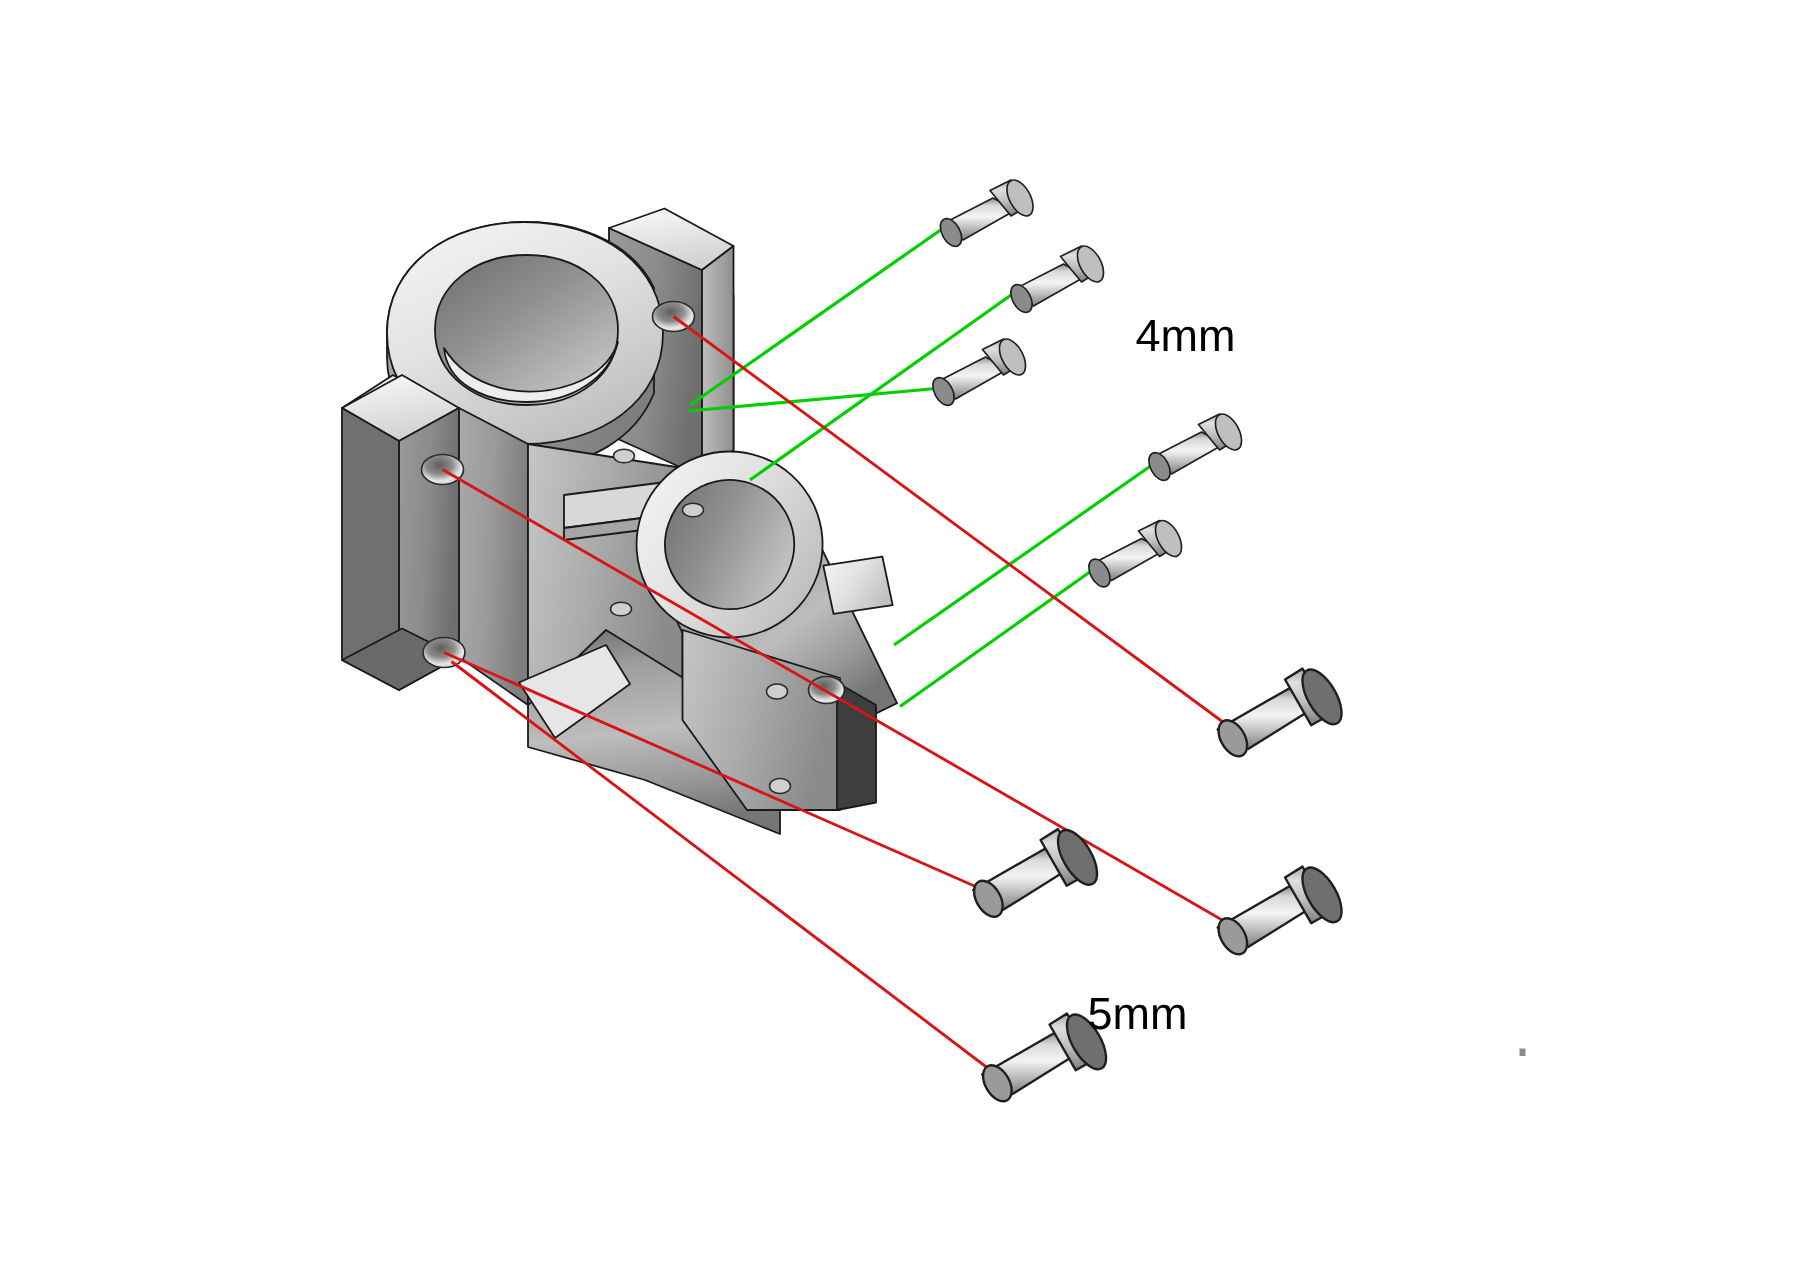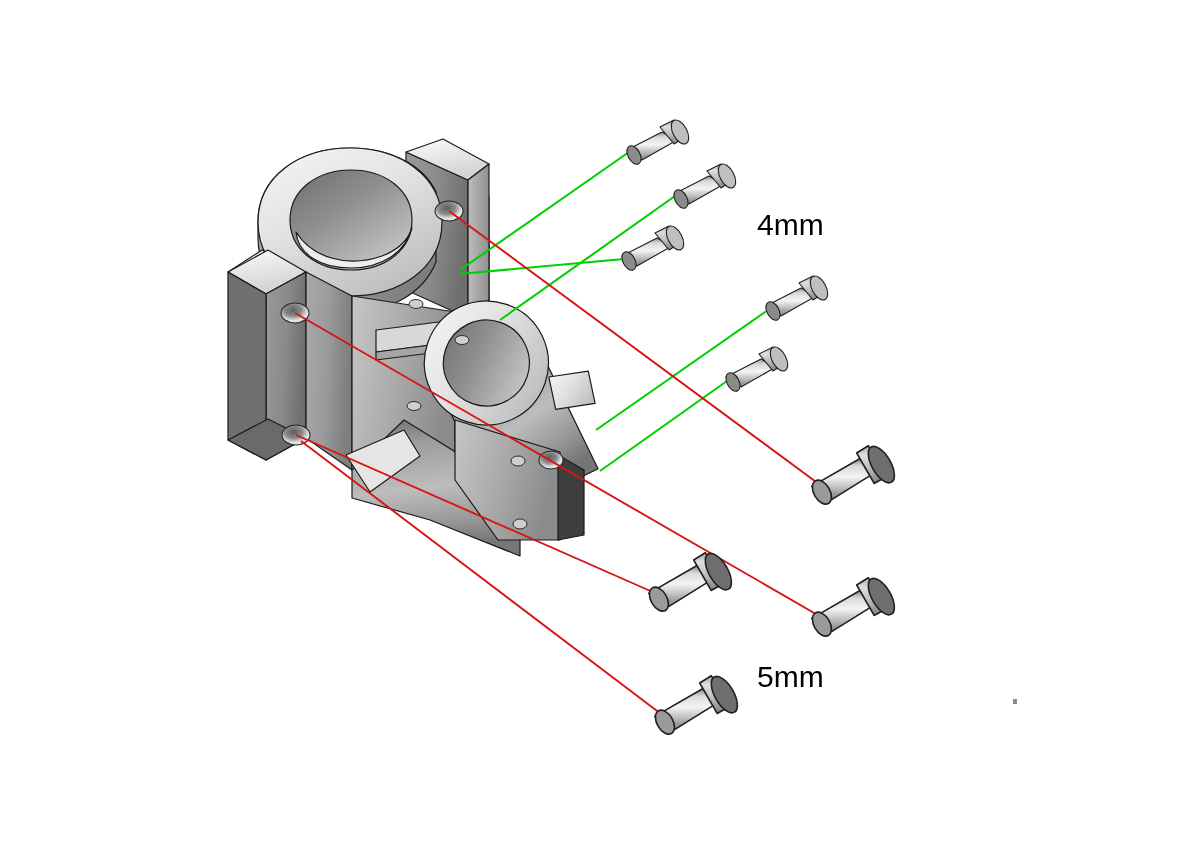--- a/index.html
+++ b/index.html
@@ -28,21 +28,21 @@
   .dim-label {
     position: absolute;
     font-family: "Liberation Sans", sans-serif;
     font-size: 30px;
     font-weight: 400;
     color: #000000;
     white-space: nowrap;
     letter-spacing: 0px;
   }
   #label-4mm { left: 757px; top: 208px; }
-  #label-5mm { left: 757px; top: 660px; text-align: center; }
+  #label-5mm { left: 725px; top: 660px; text-align: center; }
   .speck {
     position: absolute;
     width: 4px;
     height: 5px;
     background: #8b8b8b;
     left: 1013px;
     top: 699px;
   }
 </style>
 </head>

